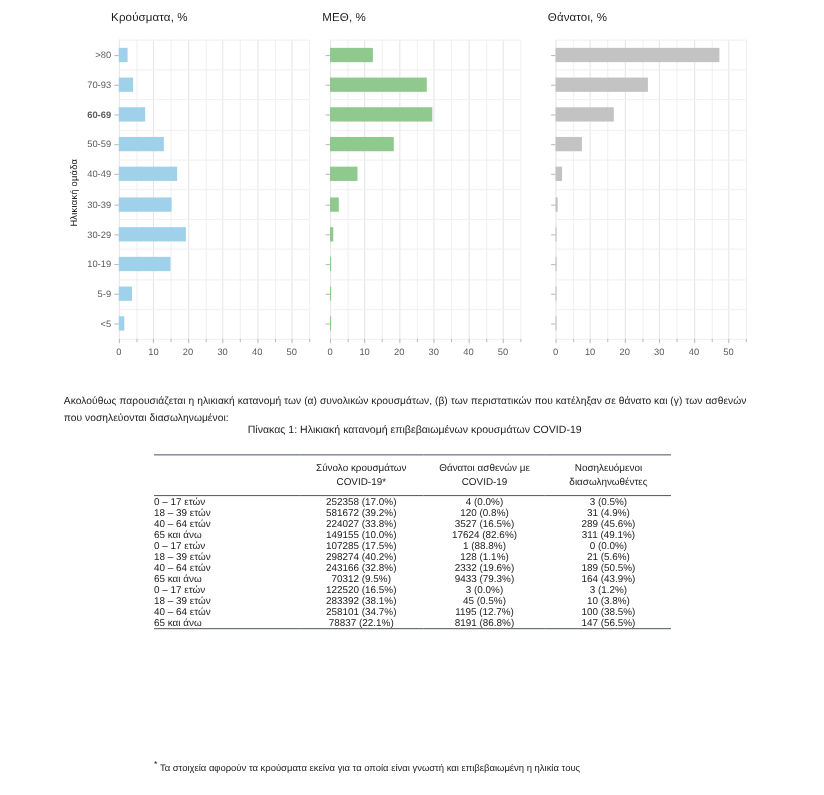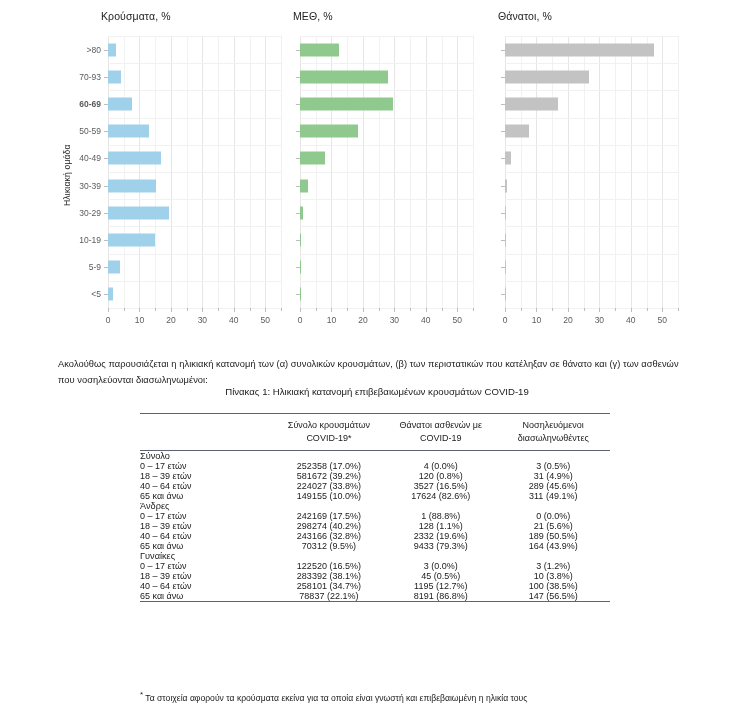--- a/index.html
+++ b/index.html
@@ -404,26 +404,20 @@
           <div>Θάνατοι ασθενών με</div>
           <div>COVID-19</div>
         </th>
         <th style="width: 112px;">
           <div>Νοσηλευόμενοι</div>
           <div>διασωληνωθέντες</div>
         </th>
       </tr>
   </thead>
   <tbody>
-      <tr class="grp-row">
-        <td class="first">Σύνολο</td>
-        <td></td>
-        <td></td>
-        <td></td>
-      </tr>
       <tr class="data-row">
         <td class="first">0 – 17 ετών</td>
         <td class="num">252358 (17.0%)</td>
         <td class="num">4 (0.0%)</td>
         <td class="num">3 (0.5%)</td>
       </tr>
       <tr class="data-row">
         <td class="first">18 – 39 ετών</td>
         <td class="num">581672 (39.2%)</td>
         <td class="num">120 (0.8%)</td>
@@ -434,55 +428,43 @@
         <td class="num">224027 (33.8%)</td>
         <td class="num">3527 (16.5%)</td>
         <td class="num">289 (45.6%)</td>
       </tr>
       <tr class="data-row">
         <td class="first">65 και άνω</td>
         <td class="num">149155 (10.0%)</td>
         <td class="num">17624 (82.6%)</td>
         <td class="num">311 (49.1%)</td>
       </tr>
-      <tr class="grp-row">
-        <td class="first">Άνδρες</td>
-        <td></td>
-        <td></td>
-        <td></td>
-      </tr>
       <tr class="data-row">
         <td class="first">0 – 17 ετών</td>
-        <td class="num">242169 (17.5%)</td>
+        <td class="num">107285 (17.5%)</td>
         <td class="num">1 (88.8%)</td>
         <td class="num">0 (0.0%)</td>
       </tr>
       <tr class="data-row">
         <td class="first">18 – 39 ετών</td>
         <td class="num">298274 (40.2%)</td>
         <td class="num">128 (1.1%)</td>
         <td class="num">21 (5.6%)</td>
       </tr>
       <tr class="data-row">
         <td class="first">40 – 64 ετών</td>
         <td class="num">243166 (32.8%)</td>
         <td class="num">2332 (19.6%)</td>
         <td class="num">189 (50.5%)</td>
       </tr>
       <tr class="data-row">
         <td class="first">65 και άνω</td>
         <td class="num">70312 (9.5%)</td>
         <td class="num">9433 (79.3%)</td>
         <td class="num">164 (43.9%)</td>
-      </tr>
-      <tr class="grp-row">
-        <td class="first">Γυναίκες</td>
-        <td></td>
-        <td></td>
-        <td></td>
       </tr>
       <tr class="data-row">
         <td class="first">0 – 17 ετών</td>
         <td class="num">122520 (16.5%)</td>
         <td class="num">3 (0.0%)</td>
         <td class="num">3 (1.2%)</td>
       </tr>
       <tr class="data-row">
         <td class="first">18 – 39 ετών</td>
         <td class="num">283392 (38.1%)</td>

